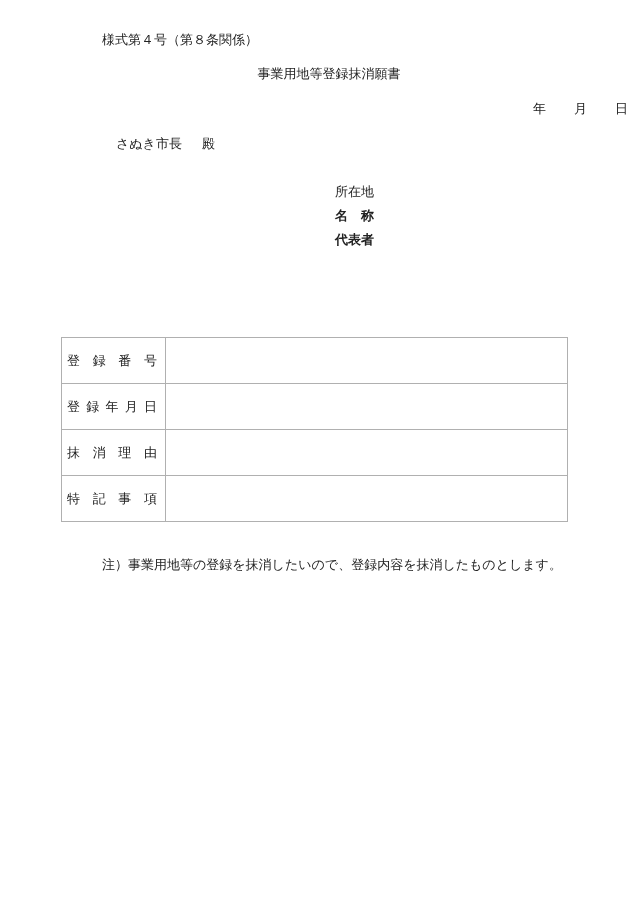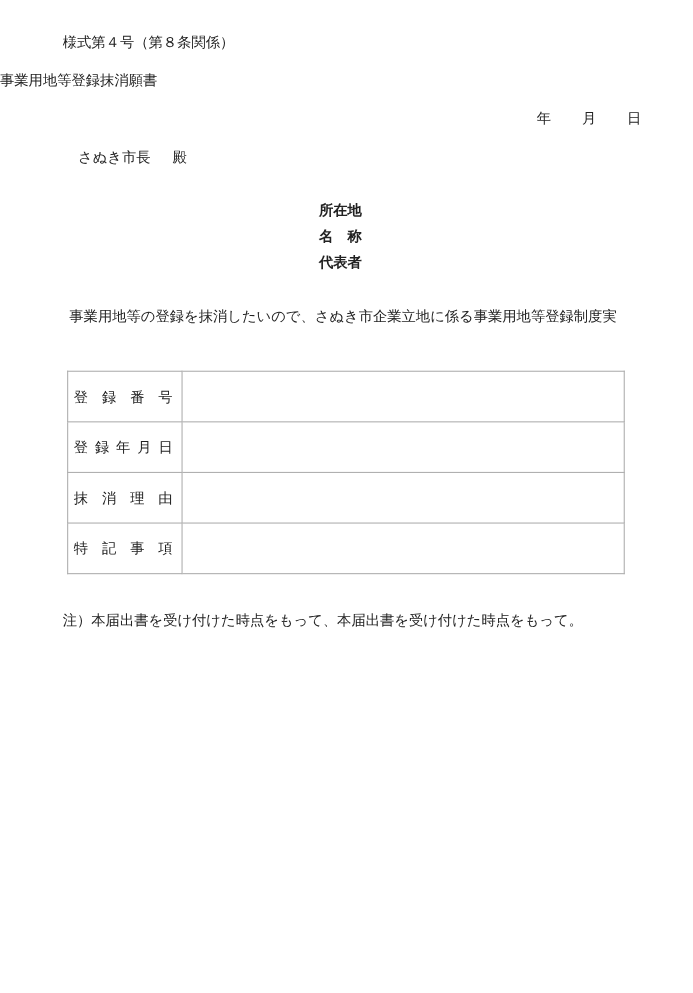--- a/index.html
+++ b/index.html
@@ -6,30 +6,30 @@
       margin: 0; padding: 0;
       background: #ffffff;
     }
     body {
       width: 630px; height: 903px;
       position: relative; overflow: hidden;
       font-family: "DejaVu Serif", "Liberation Serif", serif;
       color: #222222;
       font-size: 13px;
     }
-    .abs { position: absolute; white-space: nowrap; line-height: 16px; }
+    .abs { position: absolute; white-space: nowrap; line-height: 16px; margin-left: 45px; }
     #form-number { left: 57px; top: 32px; }
-    #doc-title { left: 0; width: 568px; top: 66px; }
+    #doc-title { left: 0; width: 568px; top: 66px; text-align: center; }
     #date-line { left: 488px; top: 101px; word-spacing: 0; }
     #date-line span { display: inline-block; }
     #date-line .gap { width: 28px; }
     #addressee { left: 71px; top: 136px; }
     #addressee .honorific { margin-left: 20px; }
     .applicant { left: 290px; }
-    #applicant-address { top: 184px; font-weight: bold; }
+    #applicant-address { top: 184px; }
     #applicant-name { top: 208px; font-weight: bold; }
     #applicant-rep { top: 232px; font-weight: bold; }
     #body-text {
       left: 57px; top: 280px; width: 520px;
       white-space: normal; line-height: 18px;
     }
     #body-text .line { display: block; white-space: nowrap; }
     #body-text .line1 { padding-left: 6px; }
     table#info-table {
       position: absolute; left: 61px; top: 337px;
@@ -61,21 +61,20 @@
 
 <div class="abs" id="addressee">
   <span>さぬき市長</span><span class="honorific">殿</span>
 </div>
 
 <div class="abs applicant" id="applicant-address">所在地</div>
 <div class="abs applicant" id="applicant-name">名　称</div>
 <div class="abs applicant" id="applicant-rep">代表者</div>
 
 <div class="abs" id="body-text">
-  <span class="line line1">事業用地等の登録を抹消したいので、さぬき市企業立地に係る事業用地等登録制度実</span>
 </div>
 
 <table id="info-table">
   <tbody id="table-body">
       <tr>
         <td class="label">
           <div class="label-inner">
             <span>登</span>
             <span>録</span>
             <span>番</span>
@@ -114,13 +113,13 @@
             <span>記</span>
             <span>事</span>
             <span>項</span>
           </div>
         </td>
         <td></td>
       </tr>
     </tbody>
 </table>
 
-<div class="abs" id="note">注）本届出書を受け付けた時点をもって、本届出書を受け付けた時点をもって。</div>
+<div class="abs" id="note">注）事業用地等の登録を抹消したいので、登録内容を抹消したものとします。</div>
 
 </body></html>

